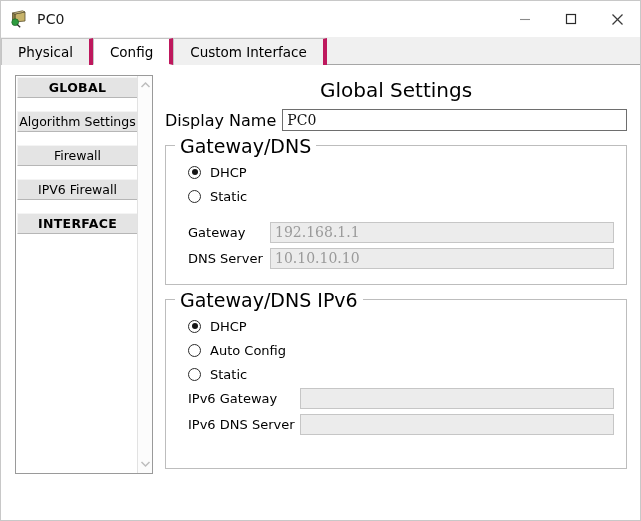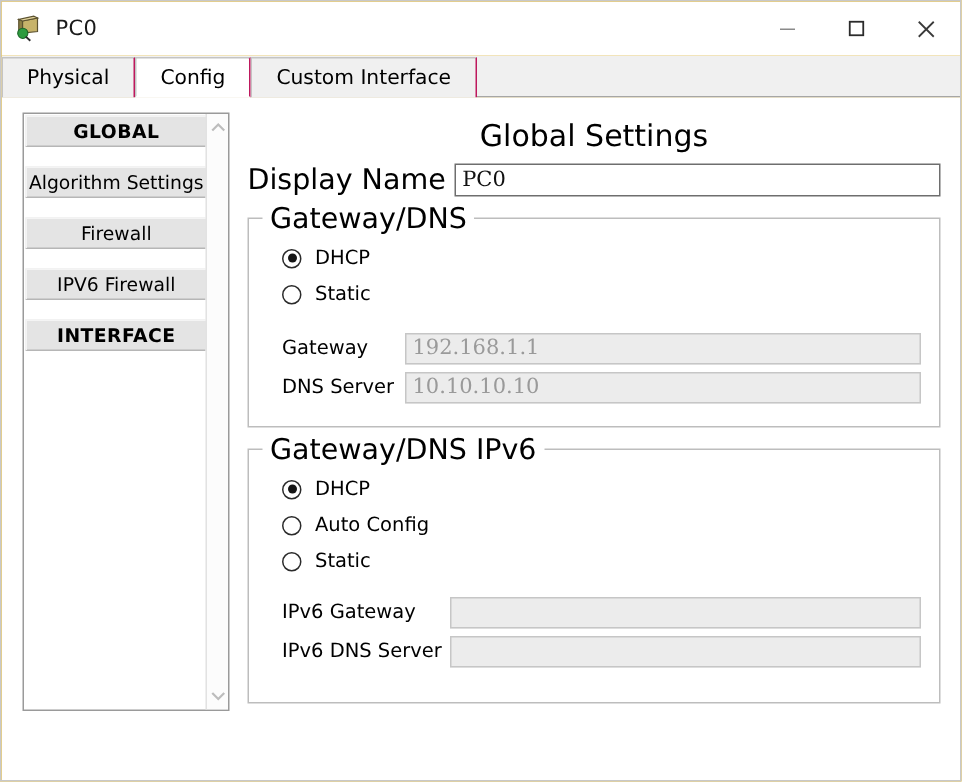--- a/index.html
+++ b/index.html
@@ -88,21 +88,21 @@
     box-sizing: border-box;
   }
   .tab {
     height: 27px;
     line-height: 27px;
     padding: 0 16px;
     font-size: 13.5px;
     color: #000;
     background: #f0f0f0;
     border-left: 1px solid #c4c4c4;
-    border-right: 1px solid #be185d;
+    border-right: 4px solid #be185d;
     border-top: 1px solid #c4c4c4;
     box-sizing: border-box;
     position: relative;
     top: 1px;
     cursor: default;
     white-space: nowrap;
   }
   .tab.active {
     background: #ffffff;
     border-bottom: 1px solid #ffffff;
@@ -200,21 +200,21 @@
   }
 
   
   #displayname-row {
     margin-top: 6px;
     display: flex;
     align-items: center;
     height: 22px;
   }
   #displayname-label {
-    font-size: 19px;
+    font-size: 16px;
     padding-right: 6px;
     white-space: nowrap;
   }
   #displayname-input {
     flex: 1;
     height: 22px;
     line-height: 20px;
     background: #ffffff;
     border: 1px solid #6e6e6e;
     box-sizing: border-box;
@@ -429,21 +429,21 @@
         </div>
         <div class="radio-row">
           <span class="radio"></span>
           <span class="radio-label">Auto Config</span>
         </div>
         <div class="radio-row">
           <span class="radio"></span>
           <span class="radio-label">Static</span>
         </div>
 
-        <div class="field-row" style="margin-top:10px">
+        <div class="field-row" style="margin-top:0">
           <span class="field-label">IPv6 Gateway</span>
           <div class="field-input"></div>
         </div>
         <div class="field-row">
           <span class="field-label">IPv6 DNS Server</span>
           <div class="field-input"></div>
         </div>
       </div>
 
     </div>

